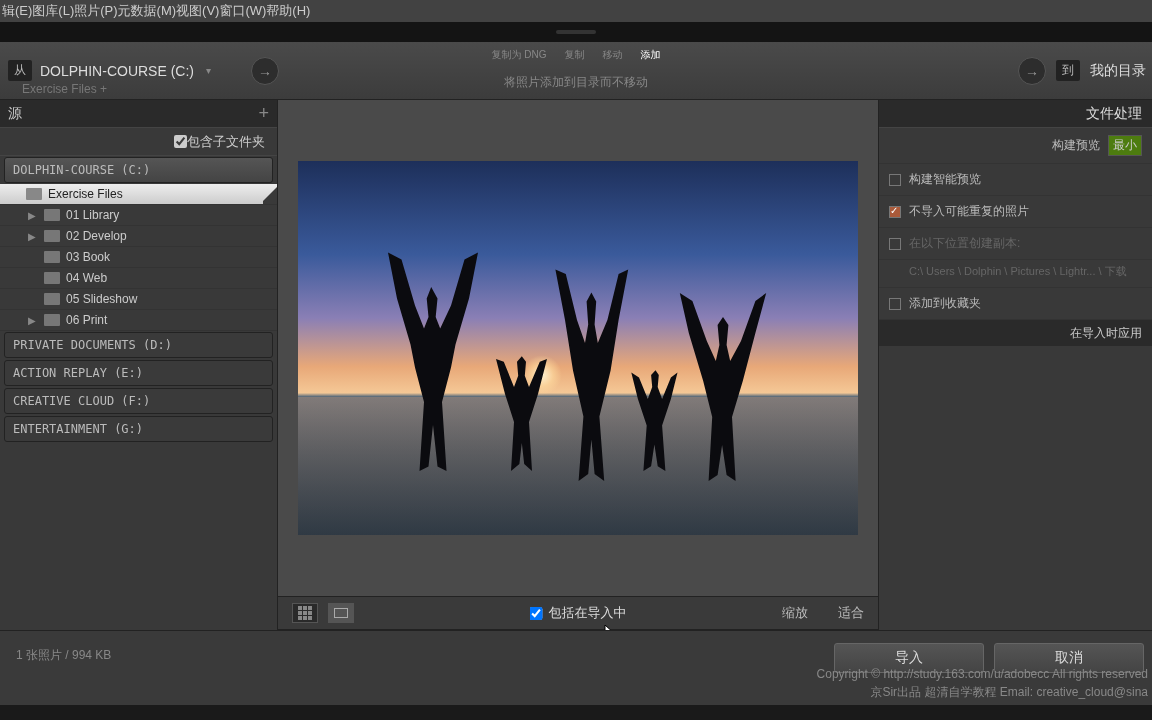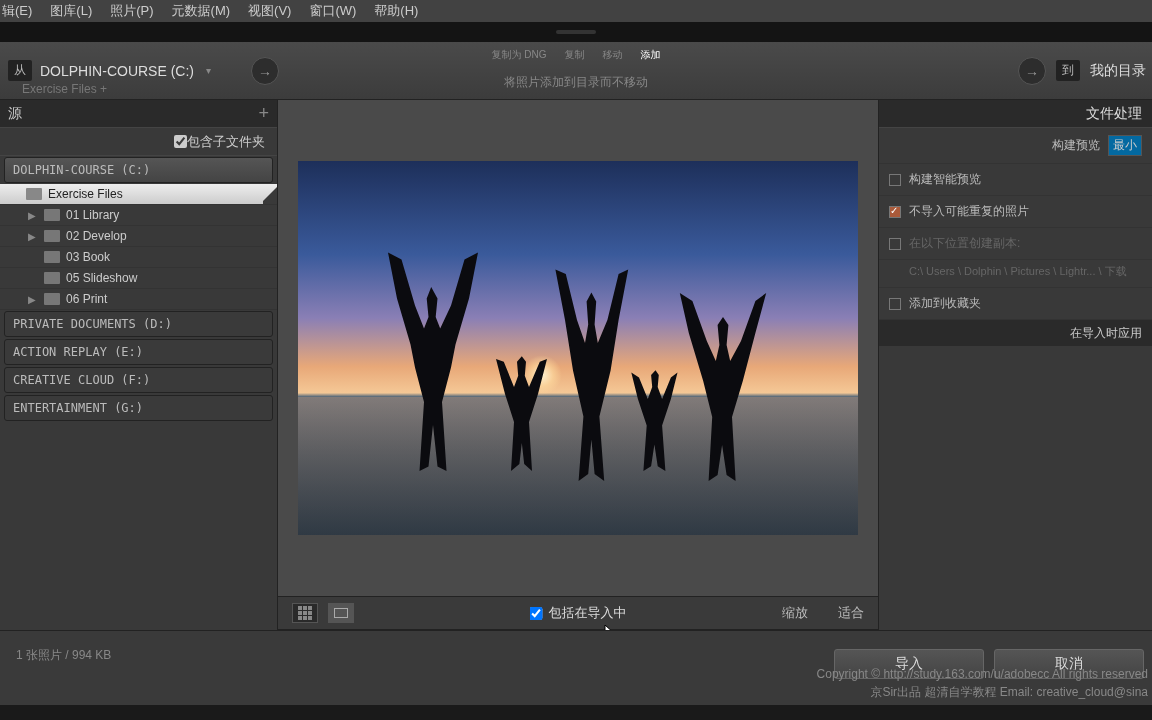--- a/index.html
+++ b/index.html
@@ -1,18 +1,18 @@
 <!DOCTYPE html>
 <html><head>
 <meta charset="utf-8">
 <style>
 * { margin: 0; padding: 0; box-sizing: border-box; font-family: "Microsoft YaHei", sans-serif; }
 body { background: #1a1a1a; color: #aaa; width: 1152px; height: 720px; overflow: hidden; font-size: 12px; }
 
-.menubar { height: 22px; background: #424242; display: flex; align-items: center; padding-left: 2px; gap: 18px; color: #ccc; font-size: 13px; }
+.menubar { height: 22px; background: #424242; display: flex; align-items: center; padding-left: 2px; color: #ccc; font-size: 13px; }
 .menubar span { cursor: default; }
 
 .topgap { height: 20px; background: #141414; position: relative; }
 .topgap::after { content:""; position:absolute; left:50%; top:50%; transform:translate(-50%,-50%); width:40px; height:4px; background:#333; border-radius:2px; }
 
 .sourcebar { height: 58px; background: linear-gradient(#4a4a4a,#3c3c3c); display: flex; align-items: center; position: relative; border-bottom:1px solid #222; }
 .sourcebar .from { display:flex; align-items:center; gap:8px; padding-left:8px; }
 .sourcebar .fromlbl { background:#222; color:#bbb; padding:2px 6px; font-size:12px; border-radius:2px; }
 .sourcebar .drivename { color:#ddd; font-size:14px; }
 .sourcebar .dropdownarrow { color:#888; font-size:10px; margin-left:4px; }
@@ -68,29 +68,29 @@
 .cursor { position:absolute; left:326px; bottom:-14px; width:14px; height:18px; color:#fff; pointer-events:none; }
 
 .rightpanel { width:274px; background:#393939; display:flex; flex-direction:column; border-left:1px solid #222; }
 .rightpanel .hdr { height:28px; background:#2a2a2a; display:flex; align-items:center; justify-content:flex-end; padding-right:10px; color:#ddd; font-size:14px; border-bottom:1px solid #444; }
 .optrow { display:flex; align-items:center; padding:7px 10px; gap:8px; color:#bbb; border-bottom:1px solid #333; }
 .optrow.rightal { justify-content:flex-end; }
 .optrow .cb { width:12px; height:12px; border:1px solid #777; display:inline-block; }
 .optrow .cb.on { background:#aa5a3a; position:relative; }
 .optrow .cb.on::after { content:"✓"; color:#fff; font-size:10px; position:absolute; top:-2px; left:0; }
 .optrow .dim { color:#666; }
-.optrow select, .selbox { background:#0369a1; color:#ccc; border:1px solid #555; padding:1px 4px; font-size:12px; }
+.optrow select, .selbox { background:#4d7c0f; color:#ccc; border:1px solid #555; padding:1px 4px; font-size:12px; }
 .pathline { color:#666; font-size:11px; padding:4px 10px 8px 30px; border-bottom:1px solid #333; }
 .rightpanel .sechdr { height:26px; background:#2a2a2a; display:flex; align-items:center; justify-content:flex-end; padding-right:10px; color:#ccc; }
 
 .footer { height:75px; background:#3a3a3a; position:relative; border-top:1px solid #222; }
 .footer .count { position:absolute; left:16px; top:16px; color:#888; font-size:12px; }
 .footer .preset { position:absolute; left:420px; top:20px; color:#888; font-size:13px; display:flex; align-items:center; gap:200px; }
 .footer .preset .val { color:#aaa; }
-.footer .btns { position:absolute; right:8px; top:12px; display:flex; gap:10px;margin-top:6px; }
+.footer .btns { position:absolute; right:8px; top:12px; display:flex; gap:10px; }
 .footer .btn { width:150px; height:30px; background:linear-gradient(#555,#444); border:1px solid #666; color:#ddd; display:flex; align-items:center; justify-content:center; border-radius:3px; font-size:14px; }
 .footer .credits { position:absolute; right:4px; bottom:4px; text-align:right; color:#888; font-size:12px; line-height:1.5; }
 </style>
 </head>
 <body>
 
 <div class="menubar">
   <span>辑(E)</span>
   <span>图库(L)</span>
   <span>照片(P)</span>
@@ -151,20 +151,25 @@
     </div>
     <div class="folderrow sub">
       <span class="disclosure">▶</span>
         <span class="foldericon"></span>
       <span class="name">02 Develop</span>
     </div>
     <div class="folderrow sub">
       <span class="disclosure"></span>
         <span class="foldericon"></span>
       <span class="name">03 Book</span>
+    </div>
+    <div class="folderrow sub">
+      <span class="disclosure"></span>
+        <span class="foldericon"></span>
+      <span class="name">04 Web</span>
     </div>
     <div class="folderrow sub">
       <span class="disclosure"></span>
         <span class="foldericon"></span>
       <span class="name">05 Slideshow</span>
     </div>
     <div class="folderrow sub">
       <span class="disclosure">▶</span>
         <span class="foldericon"></span>
       <span class="name">06 Print</span>

